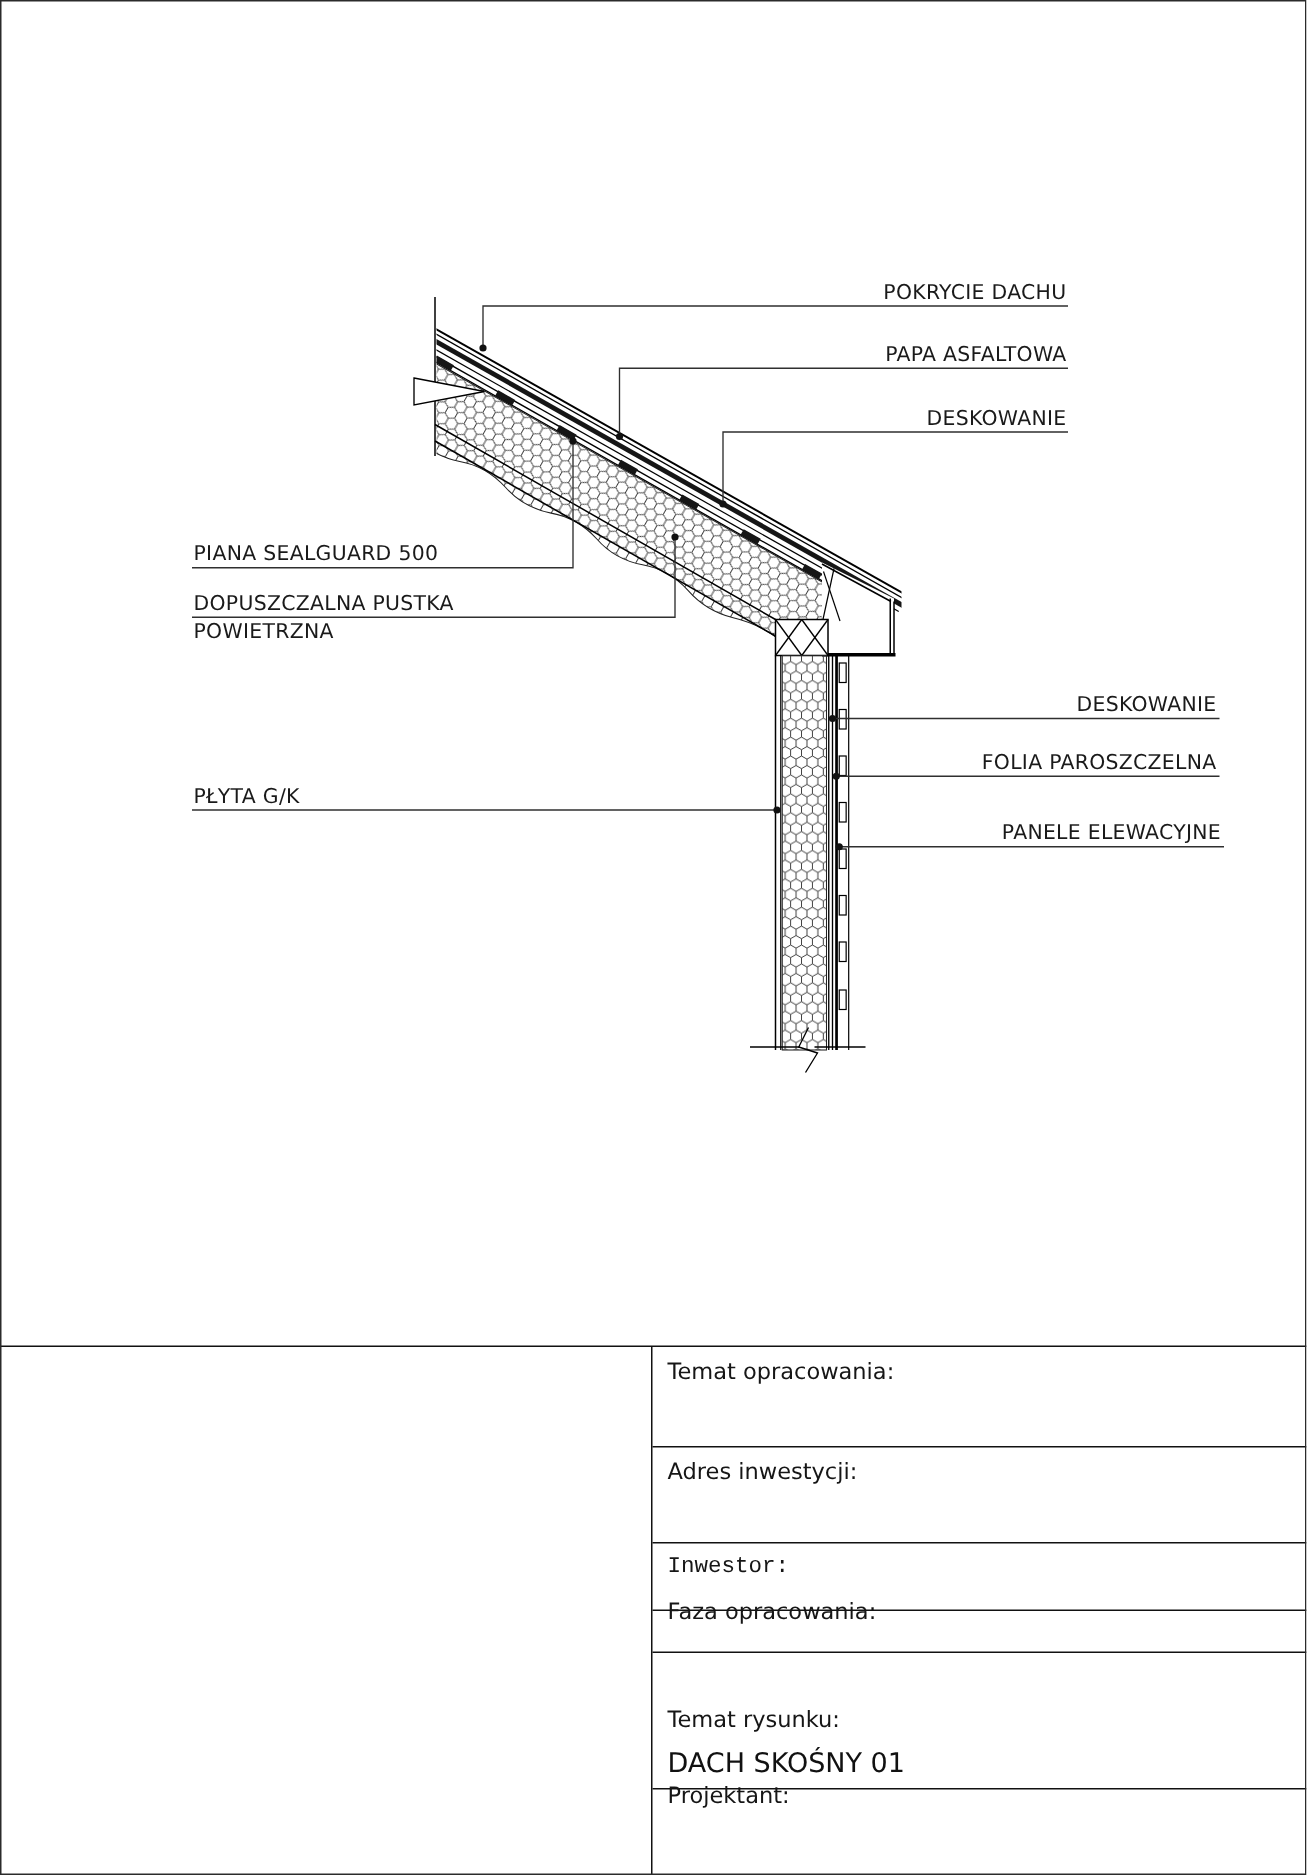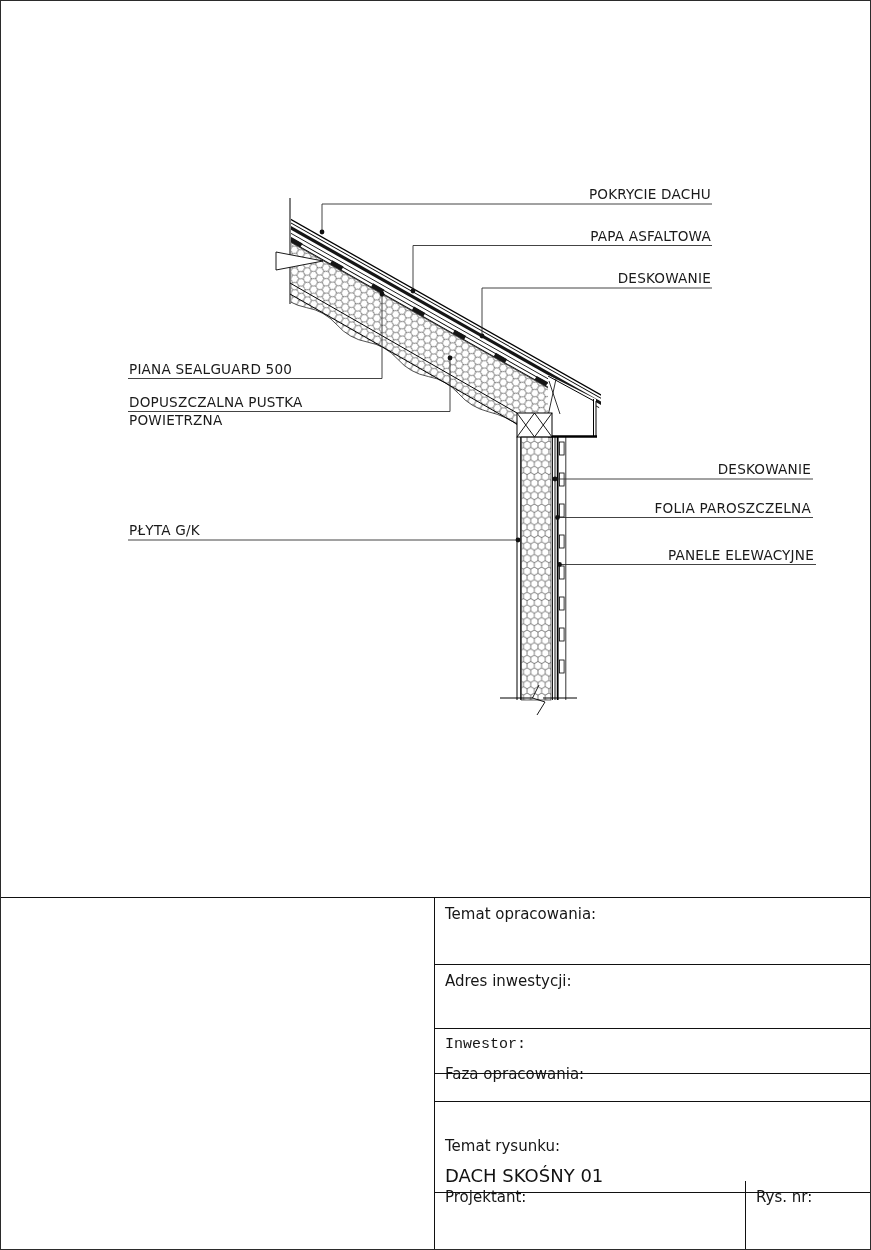--- a/index.html
+++ b/index.html
@@ -160,18 +160,15 @@
       <div class="tb-label">Faza opracowania:</div>
     </div>
     <div class="tb-row tb-row5">
       <div class="tb-label">Temat rysunku:</div>
       <div class="tb-title">DACH SKOŚNY 01</div>
     </div>
     <div class="tb-row tb-row6">
       <div class="tb-cell-proj">
         <div class="tb-label">Projektant:</div>
       </div>
-      <div class="tb-cell-rys">
-        <div class="tb-label">Rys. nr:</div>
-      </div>
     </div>
   </div>
 </div>
 
 </body></html>

